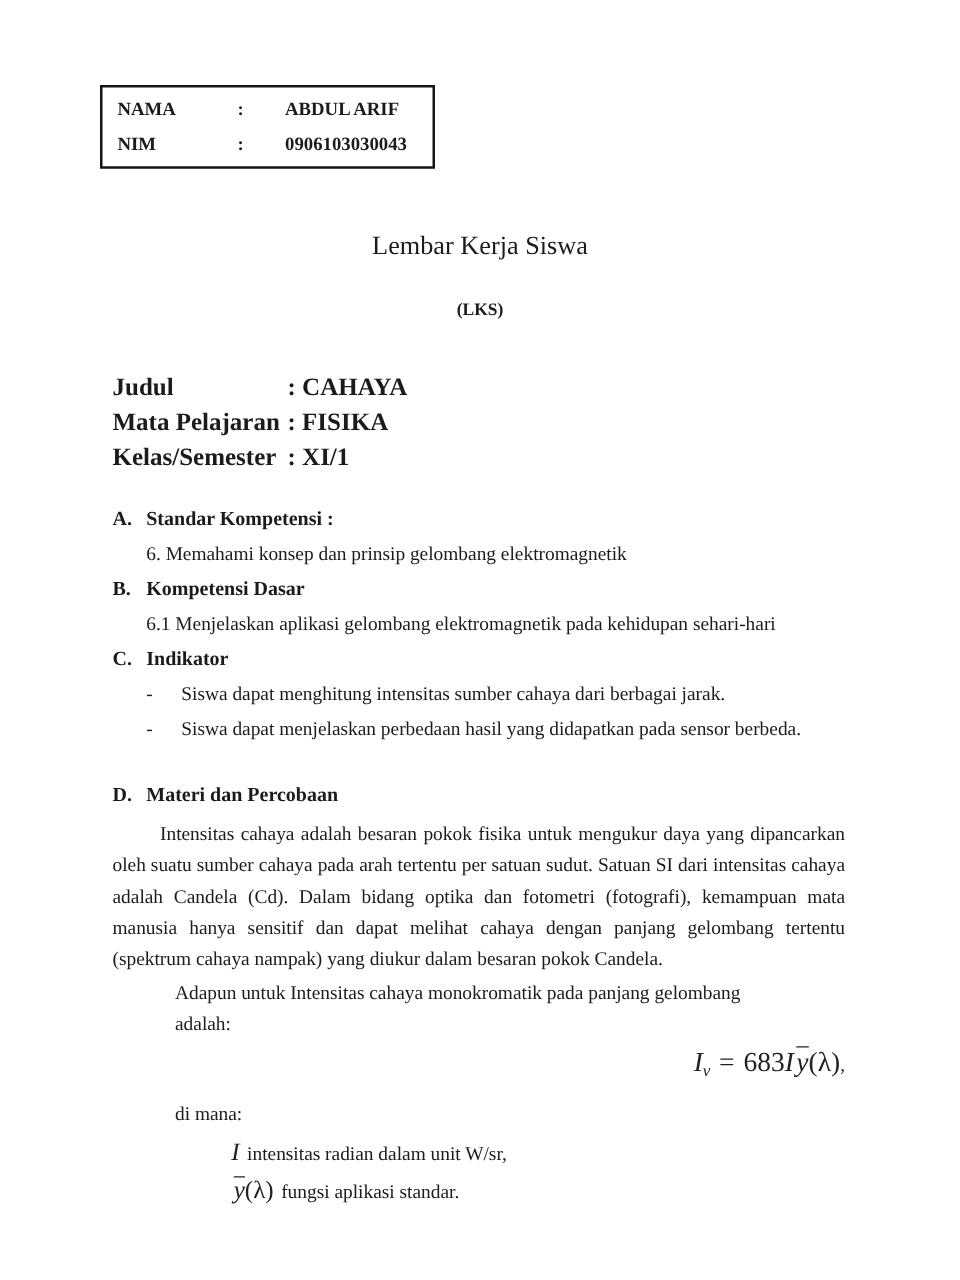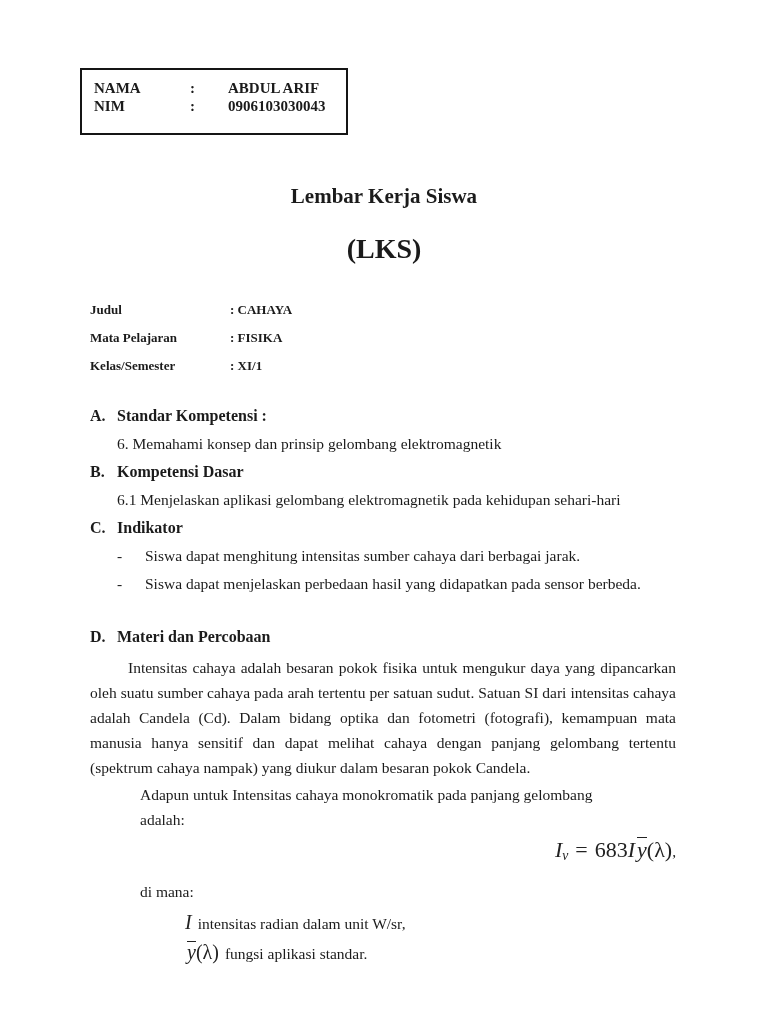--- a/index.html
+++ b/index.html
@@ -20,51 +20,51 @@
   
   .student-box {
     box-sizing: border-box;
     margin: 68px 0 0 80px;
     width: 268px;
     height: 67px;
     border: 2px solid #151515;
     padding: 9px 12px 8px 12px;
     display: flex;
     flex-direction: column;
-    justify-content: flex-start;
+    justify-content: space-between;
   }
   .sb-row {
     display: grid;
     grid-template-columns: 96px 38px 1fr;
     font-weight: 700;
     font-size: 15px;
     line-height: 18px;
   }
 
   
   .title-block { margin-top: 47px; text-align: center; }
   .doc-title {
     font-size: 21px;
-    font-weight: 700;
+    font-weight: 400;
     line-height: 29px;
   }
   .doc-subtitle {
     margin-top: 23px;
-    font-size: 28px;
+    font-size: 14px;
     font-weight: 700;
     line-height: 29px;
   }
 
   
   .meta-block { margin: 37px 0 0 90px; }
   .meta-row {
     display: grid;
     grid-template-columns: 140px 1fr;
     font-weight: 700;
-    font-size: 13px;
+    font-size: 20px;
     line-height: 20px;
     margin-bottom: 8px;
     white-space: nowrap;
   }
 
   
   .sections { margin: 30px 92px 0 90px; font-size: 15.5px; }
   .sec-header {
     display: flex;
     font-weight: 700;

